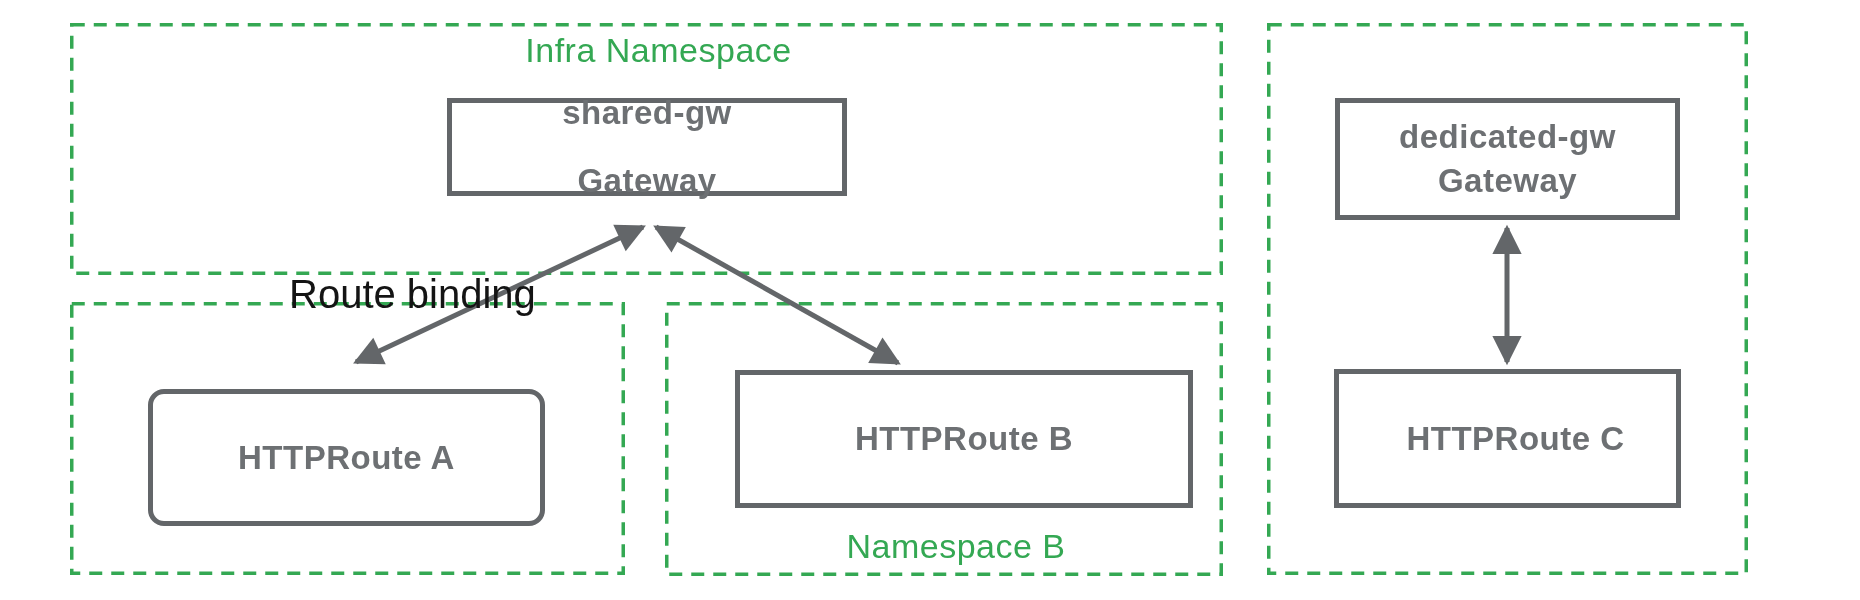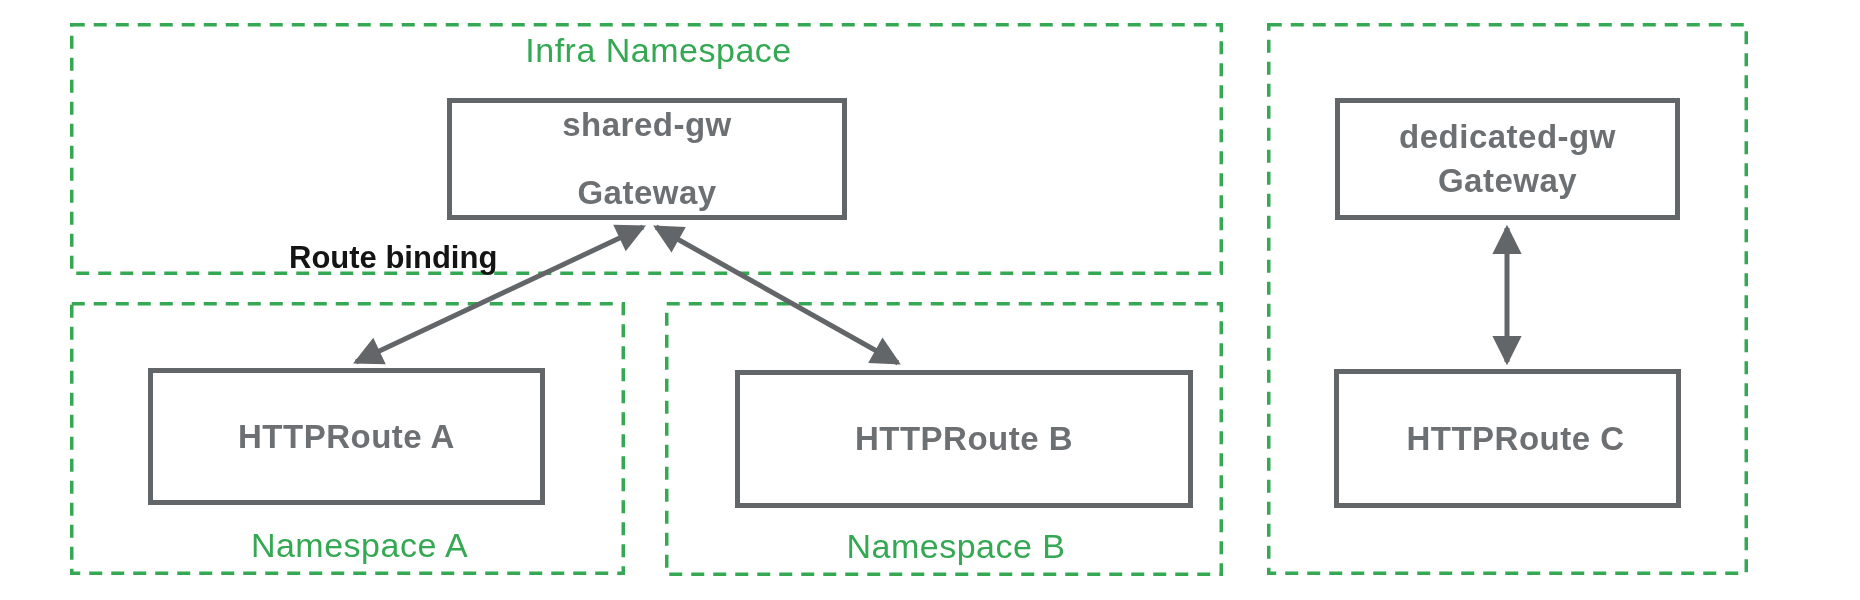--- a/index.html
+++ b/index.html
@@ -69,43 +69,43 @@
     pointer-events: none;
   }
   svg.arrows line {
     stroke: var(--arrow);
     stroke-width: 5;
     fill: none;
   }
   .ah-fill { fill: var(--arrow); }
   .annotation {
     position: absolute;
-    font-size: 31px;
-    font-weight: bold;
+    font-size: 40px;
+    font-weight: normal;
     color: var(--annotation);
     white-space: nowrap;
+    margin-top: 32px;
   }
 </style>
 </head>
 <body>
 
 <div class="canvas">
 
   <div class="ns" style="left:70px; top:23px; width:1153px; height:252px;">
     <svg class="nsb" width="1153" height="252">
       <rect x="1.75" y="1.75" width="1149.5" height="248.5"></rect>
     </svg>
     <div class="ns-label top">Infra Namespace</div>
   </div>
 
   <div class="ns" style="left:70px; top:302px; width:555px; height:273px;">
     <svg class="nsb" width="555" height="273">
       <rect x="1.75" y="1.75" width="551.5" height="269.5"></rect>
     </svg>
-    <div class="ns-label bottom">Namespace A</div>
   </div>
 
   <div class="ns" style="left:665px; top:302px; width:558px; height:274px;">
     <svg class="nsb" width="558" height="274">
       <rect x="1.75" y="1.75" width="554.5" height="270.5"></rect>
     </svg>
     <div class="ns-label bottom">Namespace B</div>
   </div>
 
   <div class="ns" style="left:1267px; top:23px; width:481px; height:552px;">
@@ -118,31 +118,31 @@
     <defs>
       <marker id="ah" viewBox="0 0 10 10" refX="8.5" refY="5" markerWidth="7" markerHeight="6.5" orient="auto-start-reverse" markerUnits="strokeWidth">
         <path class="ah-fill" d="M0.5,0.5 L9.5,5 L0.5,9.5 Z"></path>
       </marker>
     </defs>
     <line x1="643" y1="227" x2="356" y2="362" marker-start="url(#ah)" marker-end="url(#ah)"></line>
     <line x1="656" y1="227" x2="898" y2="363" marker-start="url(#ah)" marker-end="url(#ah)"></line>
     <line x1="1507" y1="228" x2="1507" y2="362" marker-start="url(#ah)" marker-end="url(#ah)"></line>
   </svg>
 
-  <div class="node" style="left:447px; top:98px; width:400px; height:122px;gap:24px;">
+  <div class="node" style="left:447px; top:98px; width:400px; height:98px;gap:24px;">
     <span>shared-gw</span>
     <span>Gateway</span>
   </div>
 
   <div class="node" style="left:1335px; top:98px; width:345px; height:122px;">
     <span>dedicated-gw</span>
     <span>Gateway</span>
   </div>
 
-  <div class="node" style="left:148px; top:368px; width:397px; height:137px;">
+  <div class="node" style="left:148px; top:389px; width:397px; height:137px;border-radius:16px;">
     <span>HTTPRoute A</span>
   </div>
 
   <div class="node" style="left:735px; top:370px; width:458px; height:138px;">
     <span>HTTPRoute B</span>
   </div>
 
   <div class="node" style="left:1334px; top:369px; width:347px; height:139px;padding-left:16px;">
     <span>HTTPRoute C</span>
   </div>

